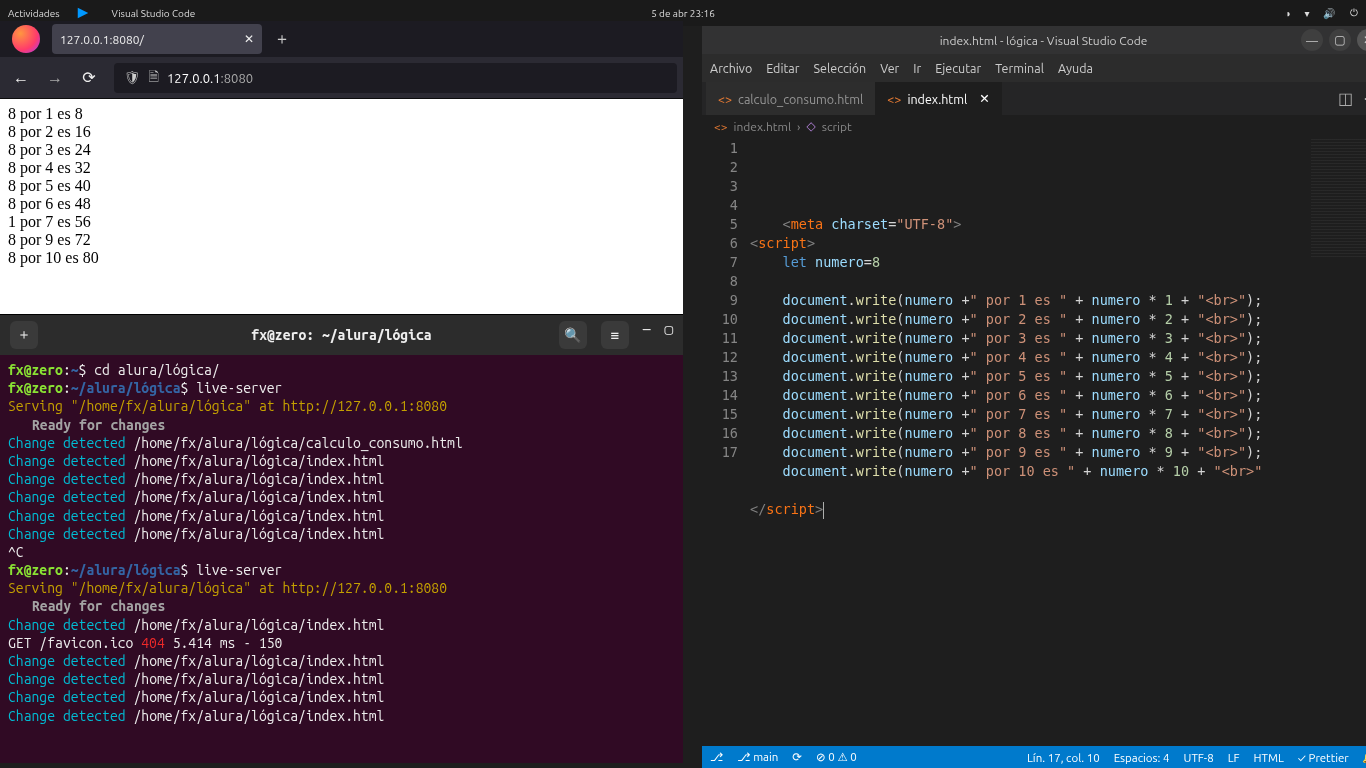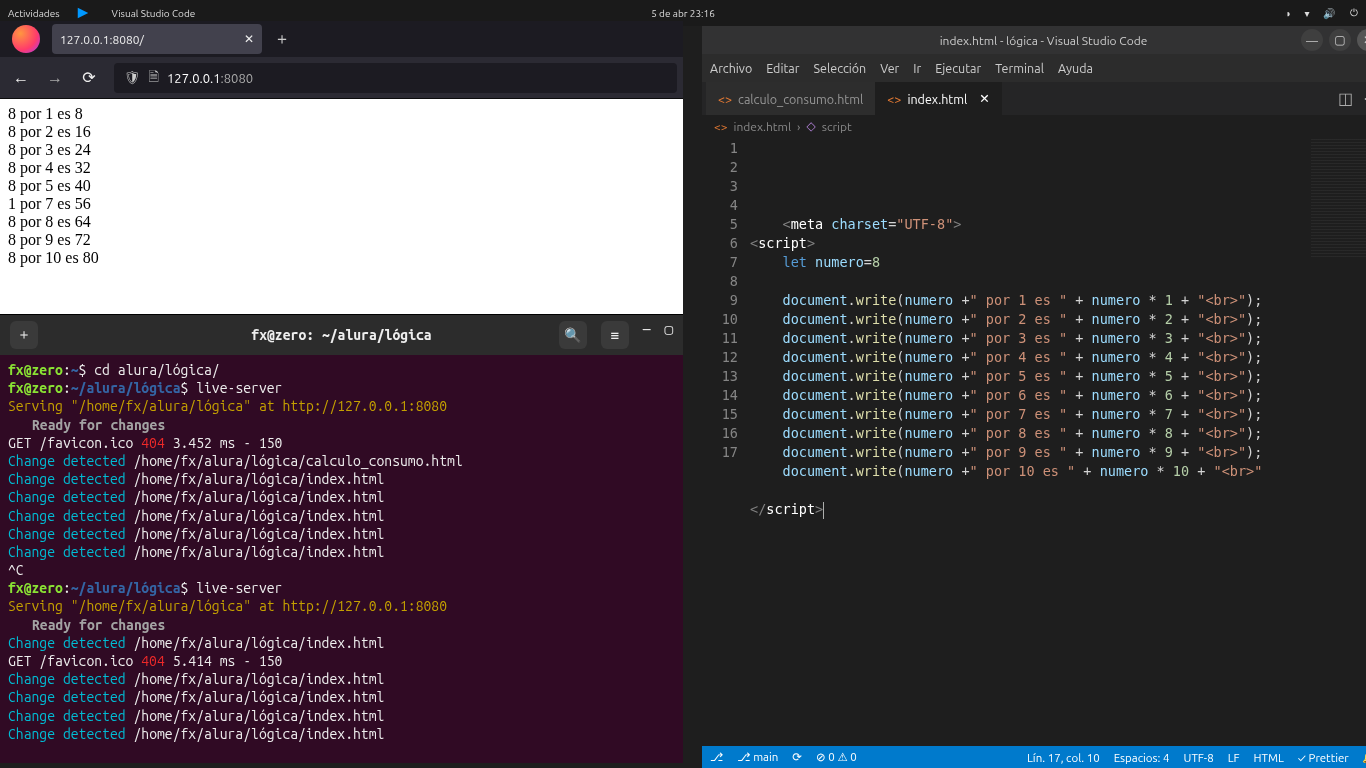--- a/index.html
+++ b/index.html
@@ -53,21 +53,21 @@
 .vsc-editor { flex: 1; display: flex; font-family: "Droid Sans Mono","Consolas",monospace; font-size: 13.5px; position: relative; }
 .vsc-gutter { width: 48px; text-align: right; color: #858585; padding: 2px 12px 0 0; line-height: 19px; user-select: none; border-left: 3px solid transparent; }
 .vsc-gutter .ln { height: 19px; }
 .vsc-code { flex: 1; padding-top: 2px; line-height: 19px; white-space: pre; overflow: hidden; position: relative; }
 .vsc-code .line { height: 19px; }
 .minimap { position: absolute; right: 14px; top: 0; width: 60px; height: 120px; background: repeating-linear-gradient(0deg,#333 0,#333 1px,transparent 1px,transparent 3px); opacity: 0.5; }
 .vsc-status { height: 22px; background: #007acc; color: #fff; display: flex; align-items: center; padding: 0 8px; font-size: 11.5px; gap: 14px; }
 .vsc-status .right { margin-left: auto; display: flex; gap: 14px; align-items: center; }
 
 .c-tag { color: #808080; }
-.c-elem { color: #ffffff; }
+.c-elem { color: #f97316; }
 .c-attr { color: #9cdcfe; }
 .c-str { color: #ce9178; }
 .c-kw { color: #569cd6; }
 .c-var { color: #9cdcfe; }
 .c-num { color: #b5cea8; }
 .c-func { color: #dcdcaa; }
 .c-obj { color: #9cdcfe; }
 .c-op { color: #d4d4d4; }
 .c-eq { color: #d4d4d4; }
 .cursor { border-left: 1px solid #aeafad; display: inline-block; height: 17px; vertical-align: middle; }
@@ -112,43 +112,42 @@
       <span>🗎</span>
       <span><span class="host">127.0.0.1</span><span style="color:#aaa">:8080</span></span>
     </div>
   </div>
   <div class="browser-content" id="browser-content">
       <div>8 por 1 es 8</div>
       <div>8 por 2 es 16</div>
       <div>8 por 3 es 24</div>
       <div>8 por 4 es 32</div>
       <div>8 por 5 es 40</div>
+      <div>8 por 6 es 48</div>
       <div>1 por 7 es 56</div>
-      <div>8 por 8 es 64</div>
       <div>8 por 9 es 72</div>
       <div>8 por 10 es 80</div>
     </div>
 
   <div class="term-window">
     <div class="term-header">
       <div class="square">＋</div>
       <div class="title">fx@zero: ~/alura/lógica</div>
       <div class="controls">
         <div class="square">🔍</div>
         <div class="square">≡</div>
         <span>—</span>
         <span>▢</span>
       </div>
     </div>
     <div class="term-body" id="term-body">
         <div><span class="t-green-b">fx@zero</span><span class="t-white">:</span><span class="t-blue">~</span><span class="t-white">$ </span><span class="t-white">cd alura/lógica/</span></div>
         <div><span class="t-green-b">fx@zero</span><span class="t-white">:</span><span class="t-blue">~/alura/lógica</span><span class="t-white">$ </span><span class="t-white">live-server</span></div>
         <div><span class="t-orange">Serving "/home/fx/alura/lógica" at http://127.0.0.1:8080</span></div>
         <div><span class="t-green">Ready for changes</span></div>
-        <div><span class="t-white">GET /favicon.ico </span><span class="t-red">404</span><span class="t-white"> 3.452 ms - 150</span></div>
         <div><span class="t-cyan">Change detected</span><span class="t-white"> /home/fx/alura/lógica/calculo_consumo.html</span></div>
         <div><span class="t-cyan">Change detected</span><span class="t-white"> /home/fx/alura/lógica/index.html</span></div>
         <div><span class="t-cyan">Change detected</span><span class="t-white"> /home/fx/alura/lógica/index.html</span></div>
         <div><span class="t-cyan">Change detected</span><span class="t-white"> /home/fx/alura/lógica/index.html</span></div>
         <div><span class="t-cyan">Change detected</span><span class="t-white"> /home/fx/alura/lógica/index.html</span></div>
         <div><span class="t-cyan">Change detected</span><span class="t-white"> /home/fx/alura/lógica/index.html</span></div>
         <div><span class="t-white">^C</span></div>
         <div><span class="t-green-b">fx@zero</span><span class="t-white">:</span><span class="t-blue">~/alura/lógica</span><span class="t-white">$ </span><span class="t-white">live-server</span></div>
         <div><span class="t-orange">Serving "/home/fx/alura/lógica" at http://127.0.0.1:8080</span></div>
         <div><span class="t-green">Ready for changes</span></div>

